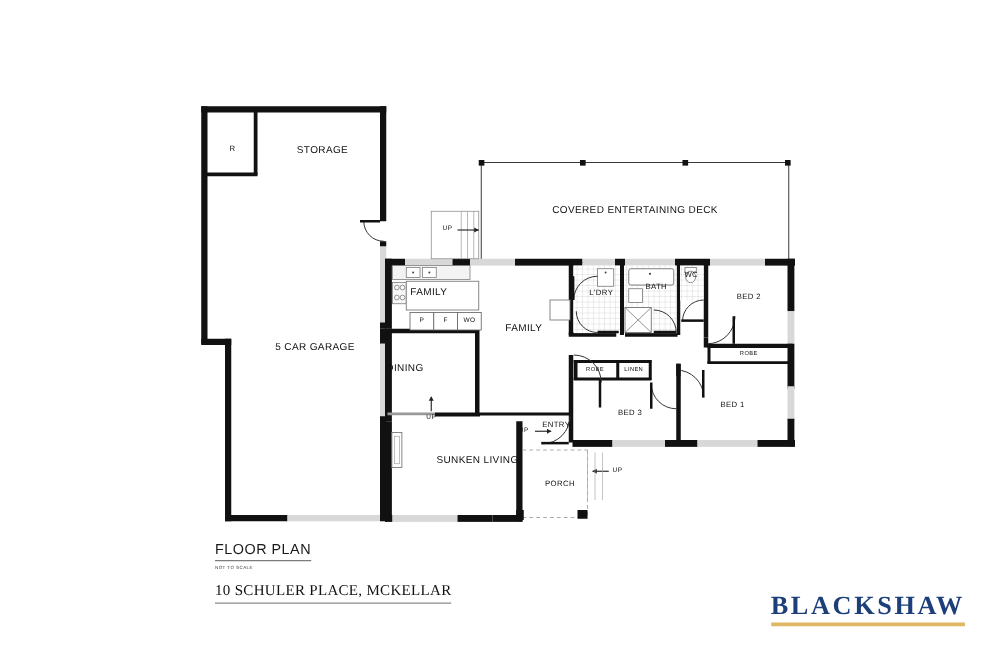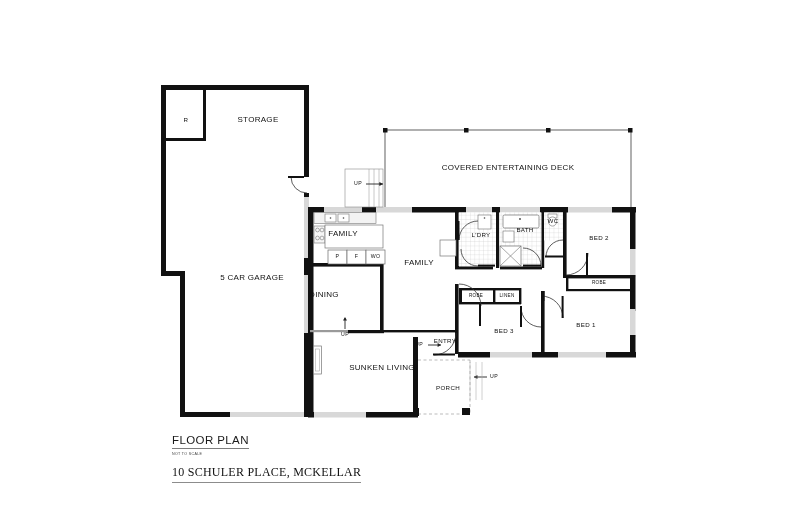--- a/index.html
+++ b/index.html
@@ -401,16 +401,17 @@
   <div class="room-label xs" style="left:419px; top:345px;">UP</div>
   <div class="room-label xs" style="left:494px; top:377px;">UP</div>
 
   <div id="title-block">
     <div id="floor-plan-title">FLOOR PLAN</div>
     <div id="not-to-scale">NOT TO SCALE</div>
     <div id="plan-address">10 SCHULER PLACE, MCKELLAR</div>
   </div>
 
   <div id="brand-logo">
+    <span id="brand-name">BLACKSHAW</span>
     <span id="brand-underline"></span>
   </div>
 
 </div>
 
 </body></html>

